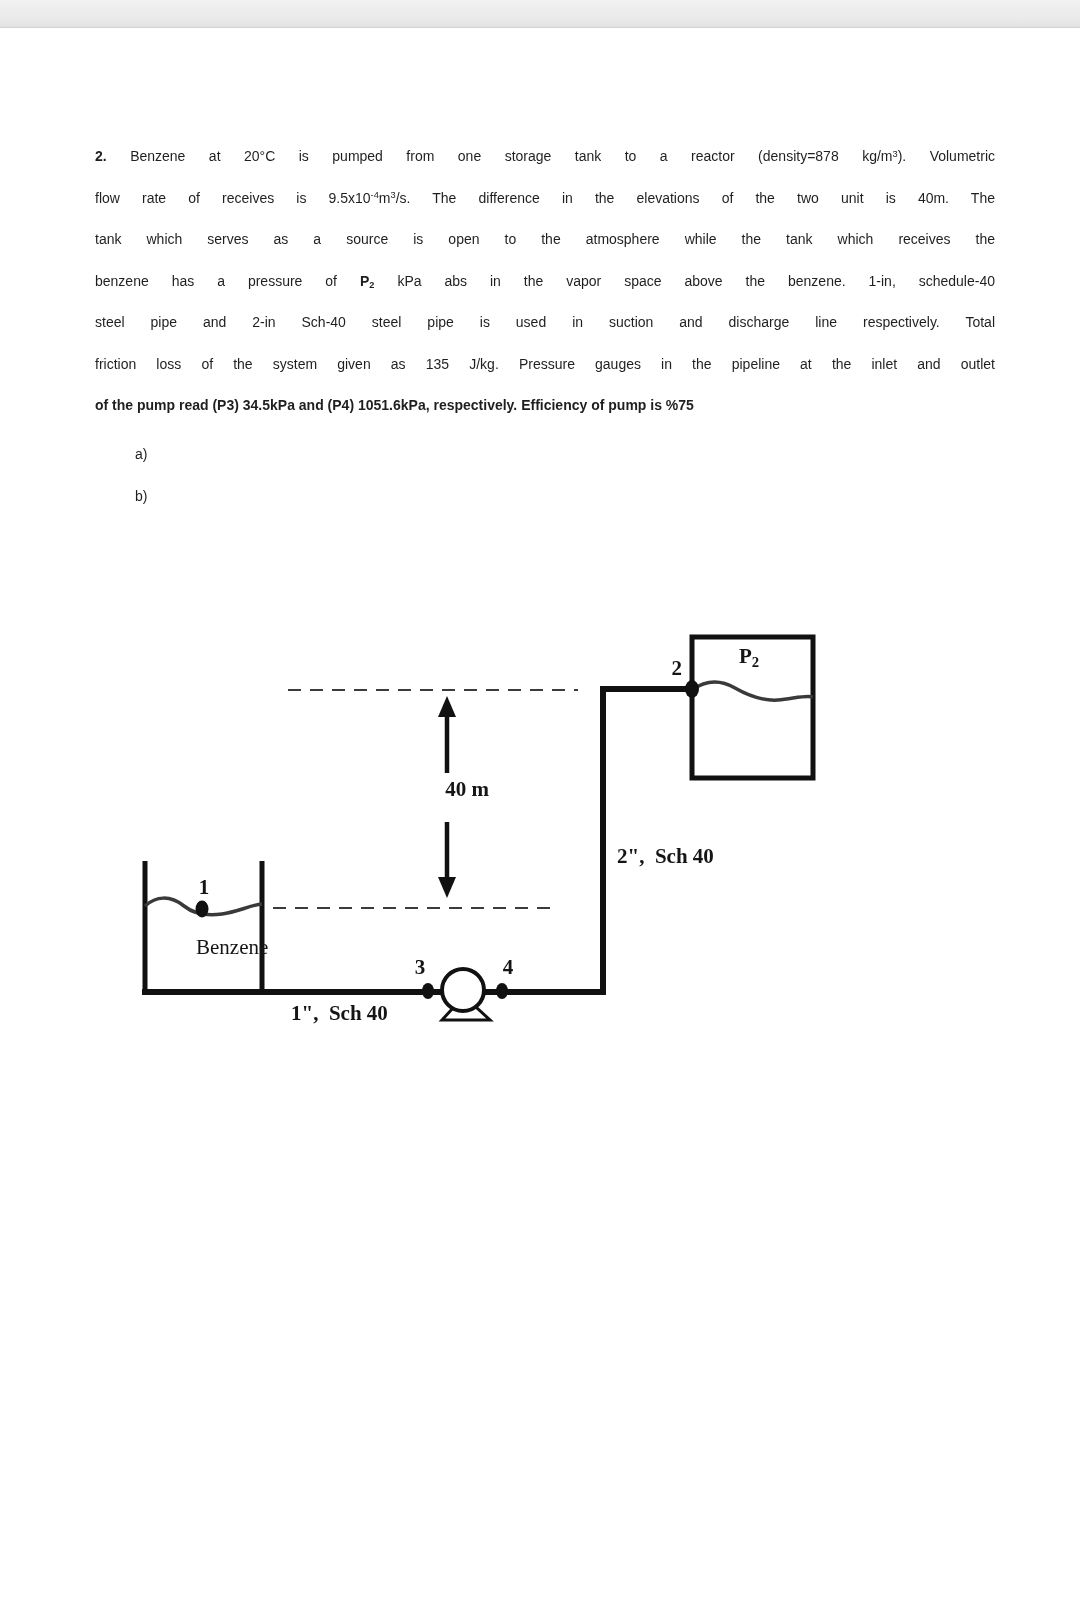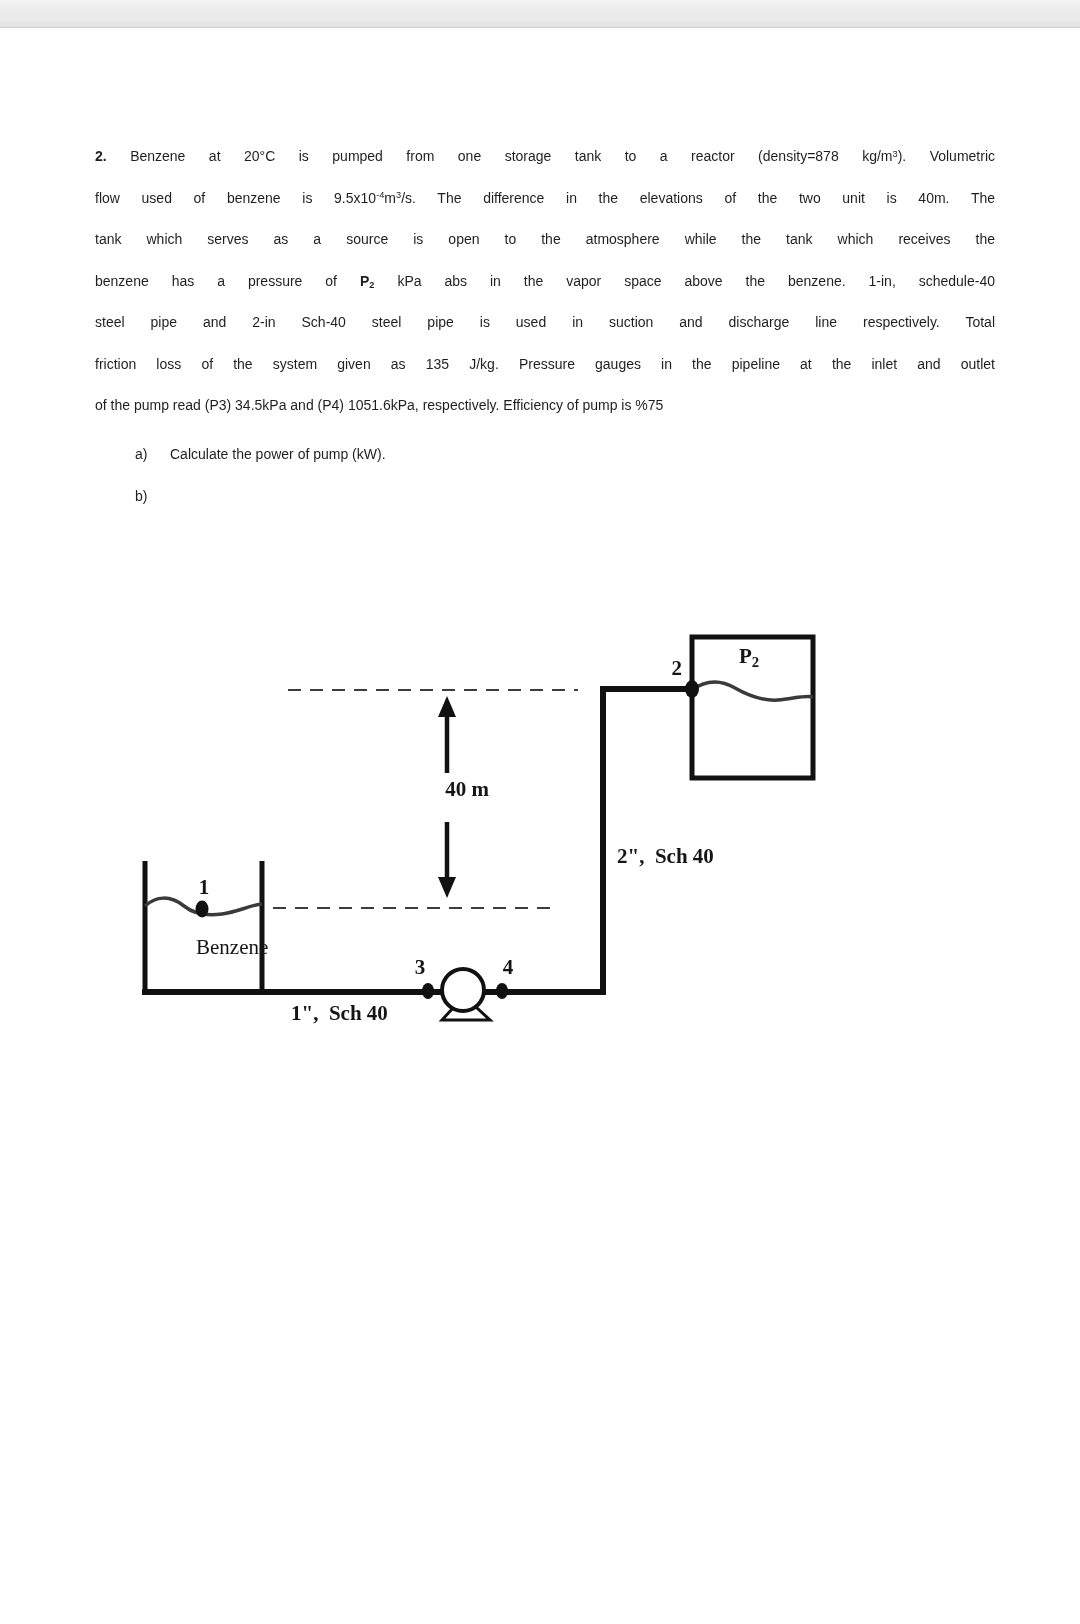--- a/index.html
+++ b/index.html
@@ -18,21 +18,21 @@
   
   .doc{
     position:absolute;left:95px;top:136px;width:900px;
     font-size:14px;color:#1f1f1f;
   }
   .para-line{
     height:41.5px;line-height:41.5px;
     text-align:justify;text-align-last:justify;text-justify:inter-word;
     white-space:normal;
   }
-  .para-line.no-just{text-align:left;text-align-last:auto;}
+  .para-line.no-just{text-align:left;text-align-last:auto;font-weight:bold;}
   .doc .bold{font-weight:700;}
   .doc sup{font-size:0.66em;line-height:0;vertical-align:baseline;position:relative;top:-0.45em;}
   .doc sub{font-size:0.66em;line-height:0;vertical-align:baseline;position:relative;top:0.22em;}
   .qlist{margin-top:6px;padding-left:40px;}
   .list-item{display:flex;height:42px;line-height:42px;}
   .list-item .marker{width:35px;flex:0 0 35px;}
   
   .diagram-svg{position:absolute;left:0;top:0;}
   .dlabel{
     position:absolute;
@@ -48,31 +48,30 @@
 </head>
 <body>
 
 <div class="page">
 
   <div class="topbar"></div>
 
   <div class="doc">
     <div>
         <div class="para-line"><span class="bold">2. </span><span>Benzene at 20°C is pumped from one storage tank to a reactor (density=878 kg/m</span><sup>3</sup><span>). Volumetric</span></div>
-        <div class="para-line"><span>flow used of benzene is 9.5x10</span><sup>-4</sup><span>m</span><sup>3</sup><span>/s.  The difference in the elevations of the two unit is 40m. The</span></div>
+        <div class="para-line"><span>flow rate of receives is 9.5x10</span><sup>-4</sup><span>m</span><sup>3</sup><span>/s.  The difference in the elevations of the two unit is 40m. The</span></div>
         <div class="para-line"><span>tank which serves as a source is open to the atmosphere while the tank which receives the</span></div>
         <div class="para-line"><span>benzene has a pressure of </span><span class="bold">P</span><sub class="bold">2</sub><span> kPa abs in the vapor space above the benzene. 1-in, schedule-40</span></div>
         <div class="para-line"><span>steel pipe and 2-in Sch-40 steel pipe is used in suction and discharge line respectively. Total</span></div>
         <div class="para-line"><span>friction loss of the system given as 135 J/kg. Pressure gauges in the pipeline at the inlet and outlet</span></div>
         <div class="para-line no-just"><span>of the pump read (P3) 34.5kPa and (P4) 1051.6kPa, respectively. Efficiency of pump is %75</span></div>
       </div>
     <div class="qlist">
         <div class="list-item">
           <span class="marker">a)</span>
-          <span><span>Calculate the power of pump (kW).</span></span>
         </div>
         <div class="list-item">
           <span class="marker">b)</span>
         </div>
       </div>
   </div>
 
   <svg class="diagram-svg" width="1080" height="1624" viewBox="0 0 1080 1624">
 
     <line x1="288" y1="690" x2="578" y2="690" stroke="#3c3c3c" stroke-width="2" stroke-dasharray="13 9"></line>

